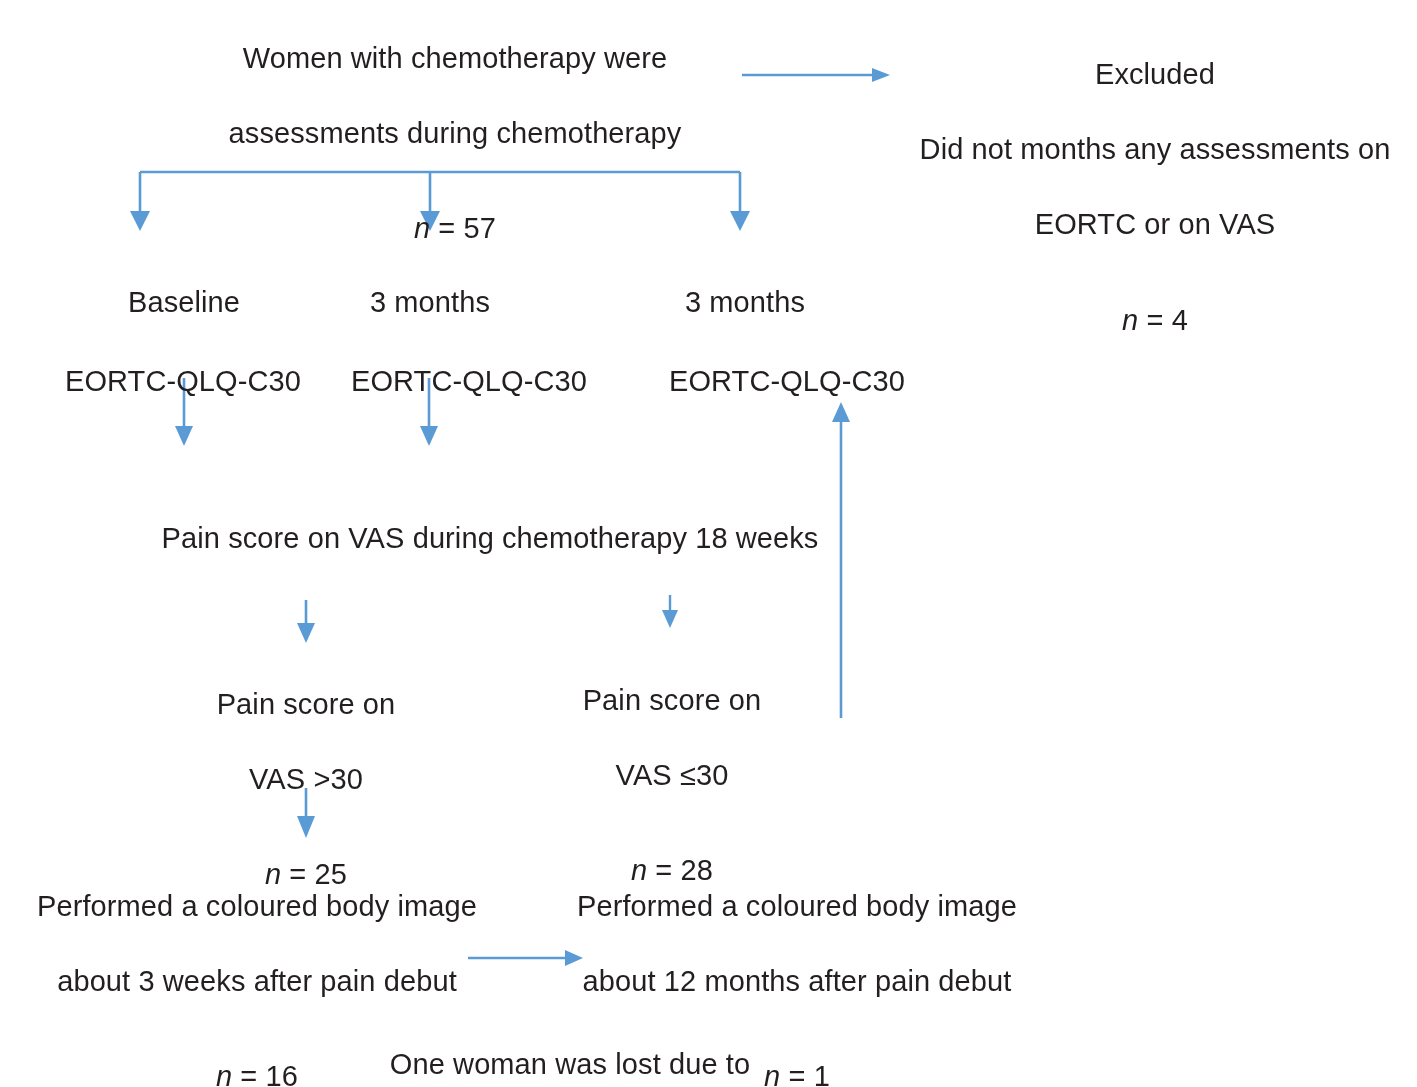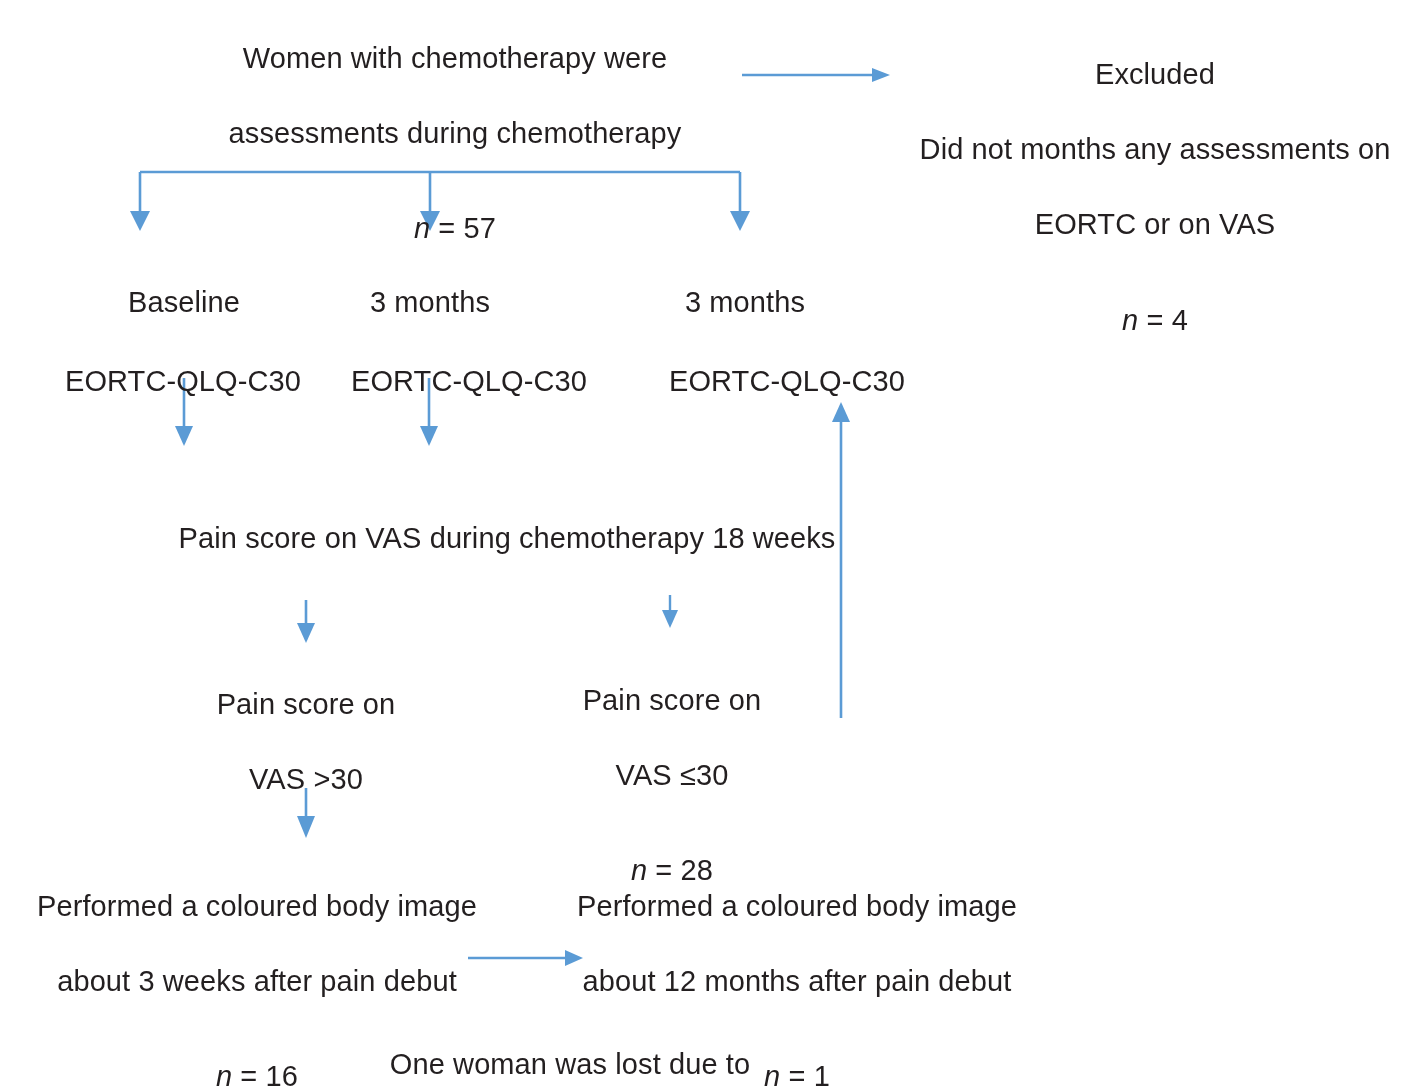--- a/index.html
+++ b/index.html
@@ -141,27 +141,28 @@
   </div>
 
   <div class="node" style="left:344px; top:325px; width:250px;">
     <span class="nline">EORTC-QLQ-C30</span>
   </div>
 
   <div class="node" style="left:662px; top:325px; width:250px;">
     <span class="nline">EORTC-QLQ-C30</span>
   </div>
 
-  <div class="node" style="left:127px; top:482px; width:760px;">
+  <div class="node" style="left:110px; top:482px; width:760px;">
     <span class="nline">Pain score on VAS during chemotherapy 18 weeks</span>
   </div>
 
   <div class="node" style="left:186px; top:648px; width:240px;">
     <span class="nline">Pain score on</span>
     <span class="nline">VAS &gt;30</span>
+    <span class="nval"><span>n</span><span class="num"> = </span><span class="num">25</span></span>
   </div>
 
   <div class="node" style="left:552px; top:644px; width:240px;">
     <span class="nline">Pain score on</span>
     <span class="nline">VAS ≤30</span>
     <span class="nval"><span>n</span><span class="num"> = </span><span class="num">28</span></span>
   </div>
 
   <div class="node" style="left:0px; top:850px; width:514px;">
     <span class="nline">Performed a coloured body image</span>

